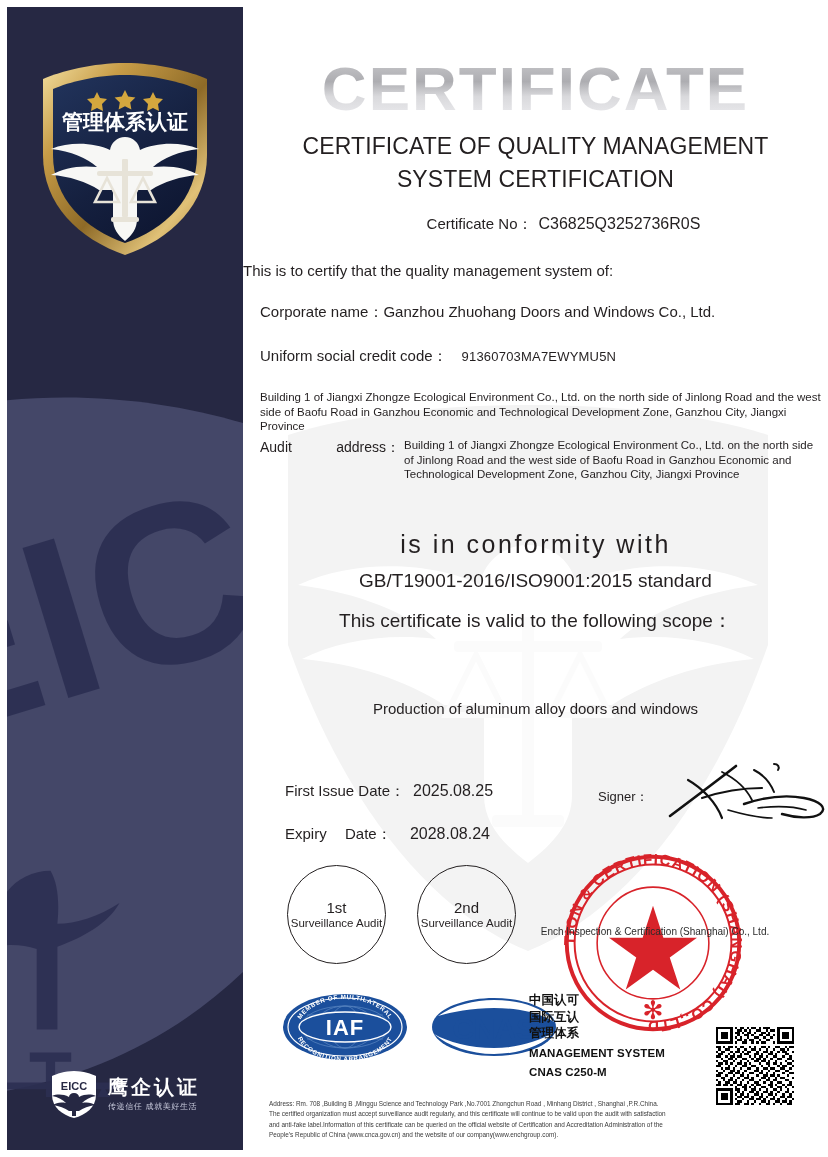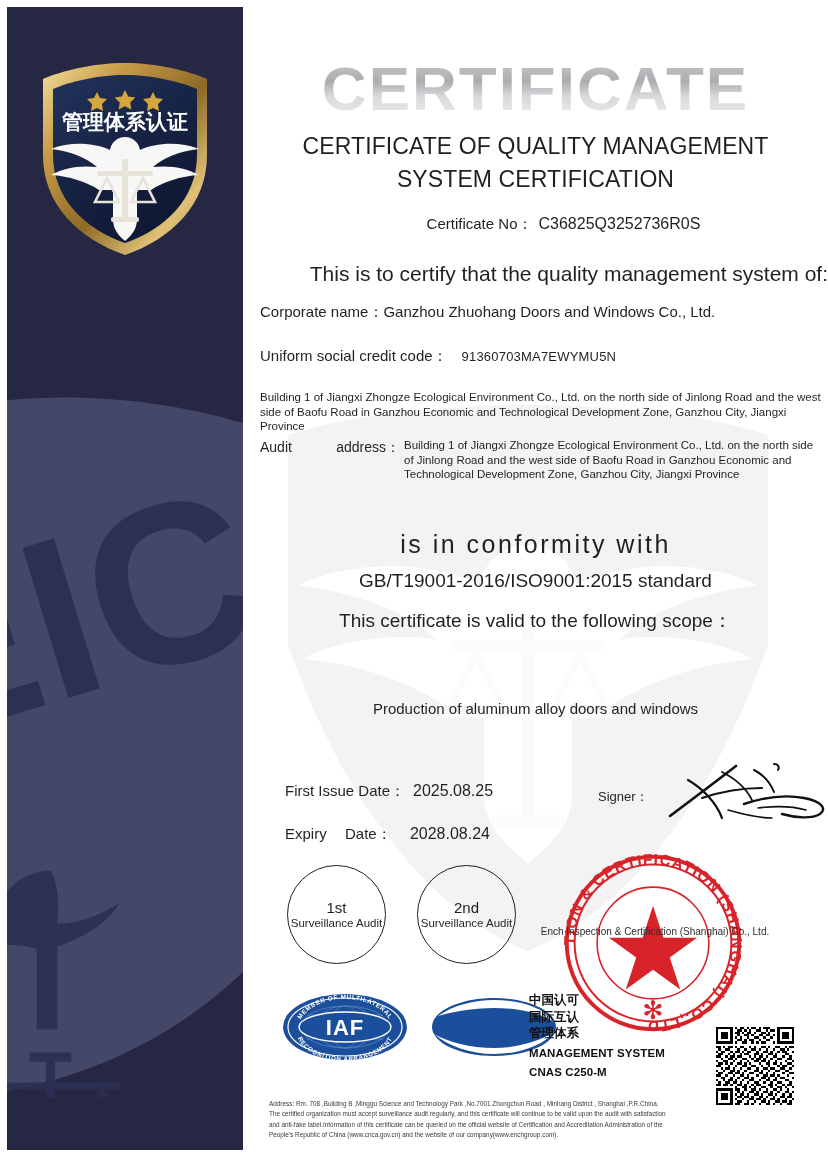--- a/index.html
+++ b/index.html
@@ -58,22 +58,22 @@
   .title-sub{
     position:absolute;left:0;top:130px;width:585px;text-align:center;
     font-size:23px;color:#231f20;line-height:1.45;letter-spacing:.1px;
   }
   .cert-no{
     position:absolute;left:0;top:215px;width:585px;text-align:center;
     font-size:15px;color:#231f20;margin-left:28px;
   }
   .cert-no b{font-weight:400;margin-left:6px;font-size:16px;}
   .certify-line{
-    position:absolute;left:0;top:262px;width:585px;text-align:right;
-    font-size:21px;color:#231f20;
+    position:absolute;left:0;top:262px;width:585px;text-align:left;
+    font-size:15px;color:#231f20;
   }
 
   .field{position:absolute;left:17px;font-size:15px;color:#231f20;width:560px;}
   .f-corp{top:303px;}
   .f-code{top:347px;font-size:15px;}
   .f-code .val{font-size:13px;margin-left:14px;letter-spacing:.2px;}
 
   .addr{position:absolute;left:17px;width:563px;display:flex;color:#231f20;}
   .addr-lbl{font-size:14px;flex:0 0 140px;padding-top:1px;}
   .addr-lbl .sp{display:inline-block;}
@@ -189,20 +189,35 @@
       </g>
       <g fill="#e7e3d8">
         <rect x="87" y="100" width="6" height="58" rx="1"></rect>
         <rect x="62" y="112" width="56" height="5" rx="2"></rect>
         <path d="M72 119 L60 143 L84 143 Z" fill="none" stroke="#e7e3d8" stroke-width="2.6"></path>
         <path d="M108 119 L96 143 L120 143 Z" fill="none" stroke="#e7e3d8" stroke-width="2.6"></path>
         <rect x="76" y="158" width="28" height="5" rx="2"></rect>
       </g>
     </svg>
 
+    <div class="eicc-foot">
+      <svg class="eicc-mark" viewBox="0 0 50 50">
+        <path d="M25 2 C16 2 7 5 3 7 L3 26 C3 38 13 46 25 49 C37 46 47 38 47 26 L47 7 C43 5 34 2 25 2 Z" fill="#ffffff"></path>
+        <text x="25" y="21" text-anchor="middle" font-family="Liberation Sans, sans-serif" font-size="11" font-weight="700" fill="#262843">EICC</text>
+        <g fill="#262843">
+          <path d="M25 24 C22 24 20 26 20 28 C14 25 8 25 3 27 C9 28 14 31 17 34 C11 33 7 34 4 36 C10 37 16 39 20 42 L23 42 L23 47 L27 47 L27 42 L30 42 C34 39 40 37 46 36 C43 34 39 33 33 34 C36 31 41 28 47 27 C42 25 36 25 30 28 C30 26 28 24 25 24 Z"></path>
+          <rect x="24" y="30" width="2" height="16"></rect>
+          <rect x="17" y="33" width="16" height="2"></rect>
+        </g>
+      </svg>
+      <div class="eicc-txt">
+        <span class="eicc-cn">鹰企认证</span>
+        <span class="eicc-tag">传递信任 成就美好生活</span>
+      </div>
+    </div>
   </div>
 
   <div class="main">
 
     <svg class="main-watermark" viewBox="0 0 500 560">
       <g fill="#f3f3f3">
         <path d="M10 40 C130 0 370 0 490 40 L490 250 C430 420 340 520 250 556 C160 520 70 420 10 250 Z"></path>
       </g>
       <g fill="#ffffff">
         <path d="M250 150 C225 150 205 168 202 190 C160 168 80 162 20 190 C82 198 130 218 158 244 C108 238 60 246 24 264 C76 268 130 286 166 310 L206 310 L206 400 C206 428 224 448 250 468 C276 448 294 428 294 400 L294 310 L334 310 C370 286 424 268 476 264 C440 246 392 238 342 244 C370 218 418 198 480 190 C420 162 340 168 298 190 C295 168 275 150 250 150 Z"></path>

